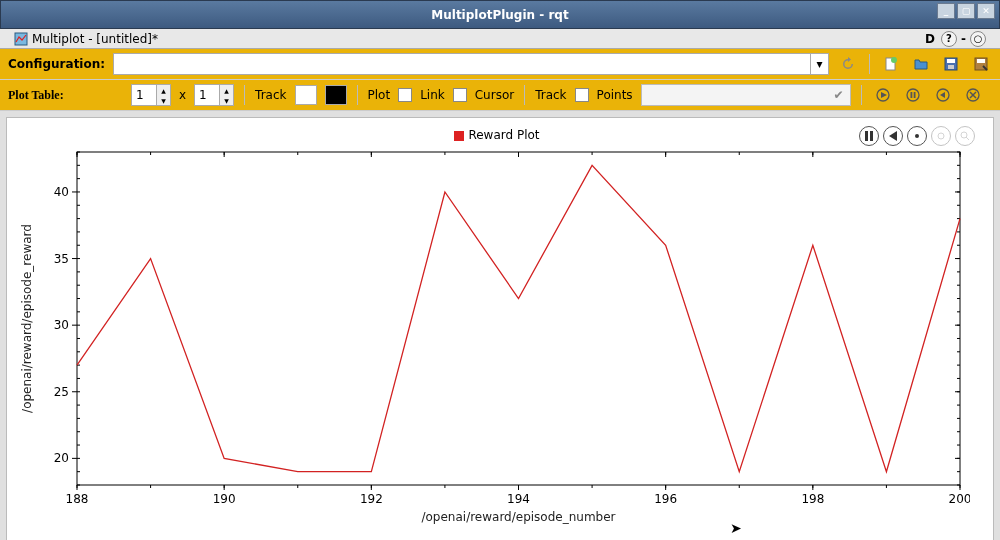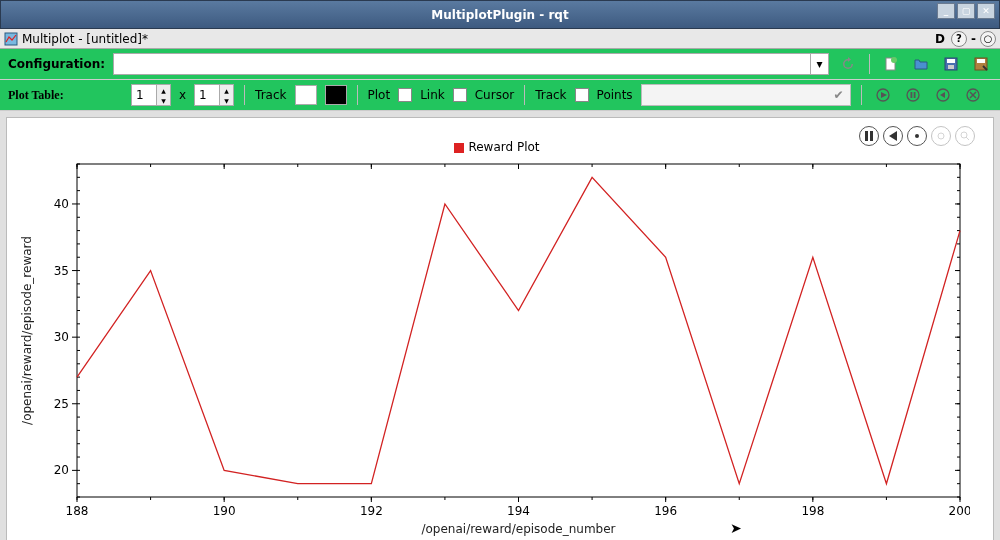--- a/index.html
+++ b/index.html
@@ -1,41 +1,41 @@
 <!DOCTYPE html>
 <html><head>
 <meta charset="utf-8">
 <style>
 * { box-sizing: border-box; margin: 0; padding: 0; }
 body { font-family: "DejaVu Sans", Arial, sans-serif; font-size: 12px; background: #e0e0e0; width: 1000px; height: 540px; overflow: hidden; }
 .titlebar { height: 29px; background: linear-gradient(#5a7aa0,#3d5a80); display: flex; align-items: center; justify-content: center; color: #fff; font-weight: bold; font-size: 12px; position: relative; border: 1px solid #2a3a50; }
 .titlebar-btns { position: absolute; right: 4px; top: 2px; display: flex; gap: 2px; }
 .tb-btn { width: 18px; height: 16px; background: #c8d4e0; border: 1px solid #6a7a90; display: flex; align-items: center; justify-content: center; font-size: 9px; cursor: pointer; }
-.menubar { height: 20px; background: #e8e8e8; border-bottom: 1px solid #aaa; display: flex; align-items: center; padding: 0 4px; justify-content: space-between; }
+.menubar { height: 20px; background: #e8e8e8; border-bottom: 1px solid #aaa; display: flex; align-items: center; padding: 0 14px; justify-content: space-between; }
 .menubar-left { display: flex; align-items: center; gap: 4px; }
 .mb-icon { width: 14px; height: 14px; }
 .menubar-right { display: flex; align-items: center; gap: 4px; font-weight: bold; }
 .circle-btn { width: 16px; height: 16px; border-radius: 50%; border: 1px solid #888; background: #f4f4f4; display: flex; align-items: center; justify-content: center; font-size: 10px; cursor: pointer; }
-.toolbar1, .toolbar2 { background: #22c55e; border-bottom: 1px solid #ccc; display: flex; align-items: center; padding: 4px 8px; gap: 8px; }
+.toolbar1, .toolbar2 { background: #eab308; border-bottom: 1px solid #ccc; display: flex; align-items: center; padding: 4px 8px; gap: 8px; }
 .label { font-weight: bold; }
 .combo { flex: 1; height: 22px; background: #fff; border: 1px solid #aaa; display: flex; align-items: center; }
 .combo-drop { width: 18px; border-left: 1px solid #aaa; display: flex; align-items: center; justify-content: center; cursor: pointer; height: 100%; }
 .icon-btn { width: 22px; height: 22px; border: 1px solid transparent; display: flex; align-items: center; justify-content: center; cursor: pointer; border-radius: 3px; }
 .sep { width: 1px; height: 20px; background: #bbb; margin: 0 2px; }
 .spin { width: 40px; height: 22px; display: flex; background: #fff; border: 1px solid #aaa; }
 .spin-val { flex: 1; display: flex; align-items: center; padding-left: 4px; }
 .spin-btns { width: 14px; display: flex; flex-direction: column; border-left: 1px solid #aaa; }
 .spin-up, .spin-dn { flex: 1; display: flex; align-items: center; justify-content: center; font-size: 6px; cursor: pointer; background: #eee; }
 .color-sw { width: 22px; height: 20px; border: 1px solid #aaa; cursor: pointer; }
 .chk { width: 14px; height: 14px; border: 1px solid #888; background: #fff; cursor: pointer; }
 .track-combo { width: 210px; height: 22px; background: #f4f4f4; border: 1px solid #bbb; display: flex; align-items: center; }
 .track-drop { width: 22px; display: flex; align-items: center; justify-content: center; color: #888; }
 .plot-area { margin: 6px; background: #fff; border: 1px solid #bbb; height: 438px; position: relative; padding: 8px 14px 8px 8px; }
 .plot-title { text-align: center; font-size: 13px; font-weight: normal; }
-.legend { text-align: center; font-size: 12px; margin-top: 14px; }
+.legend { text-align: center; font-size: 12px; margin-top: 2px; }
 .legend-sw { display: inline-block; width: 10px; height: 10px; background: #d22; vertical-align: middle; margin-right: 4px; }
 .plot-controls { position: absolute; right: 18px; top: 8px; display: flex; gap: 4px; }
 .pc-btn { width: 20px; height: 20px; border: 1.5px solid #555; border-radius: 50%; display: flex; align-items: center; justify-content: center; font-size: 10px; cursor: pointer; background: #fff; }
 .pc-btn.dis { opacity: .35; }
 svg { display: block; }
 .axis-label { font-size: 12px; fill: #222; }
 .cursor-arrow { position: absolute; left: 730px; top: 520px; font-size: 14px; pointer-events: none; }
 </style>
 </head>
 <body>

